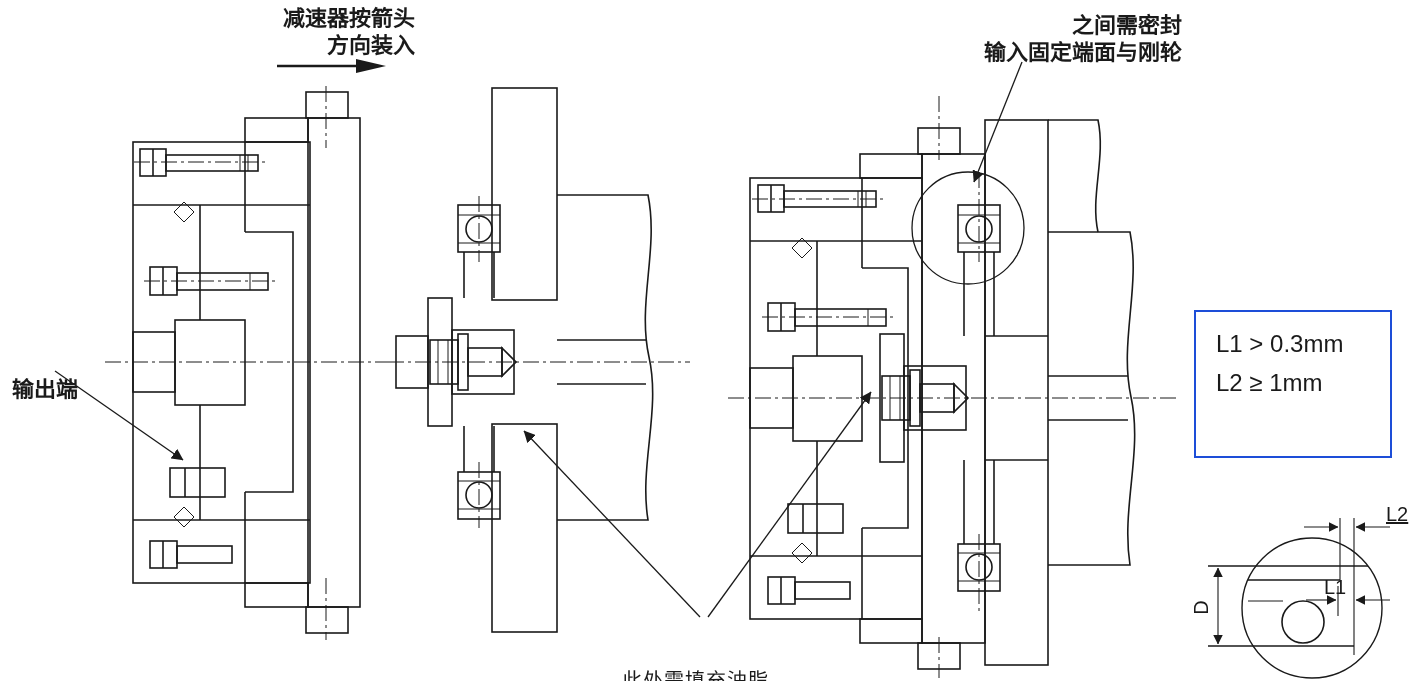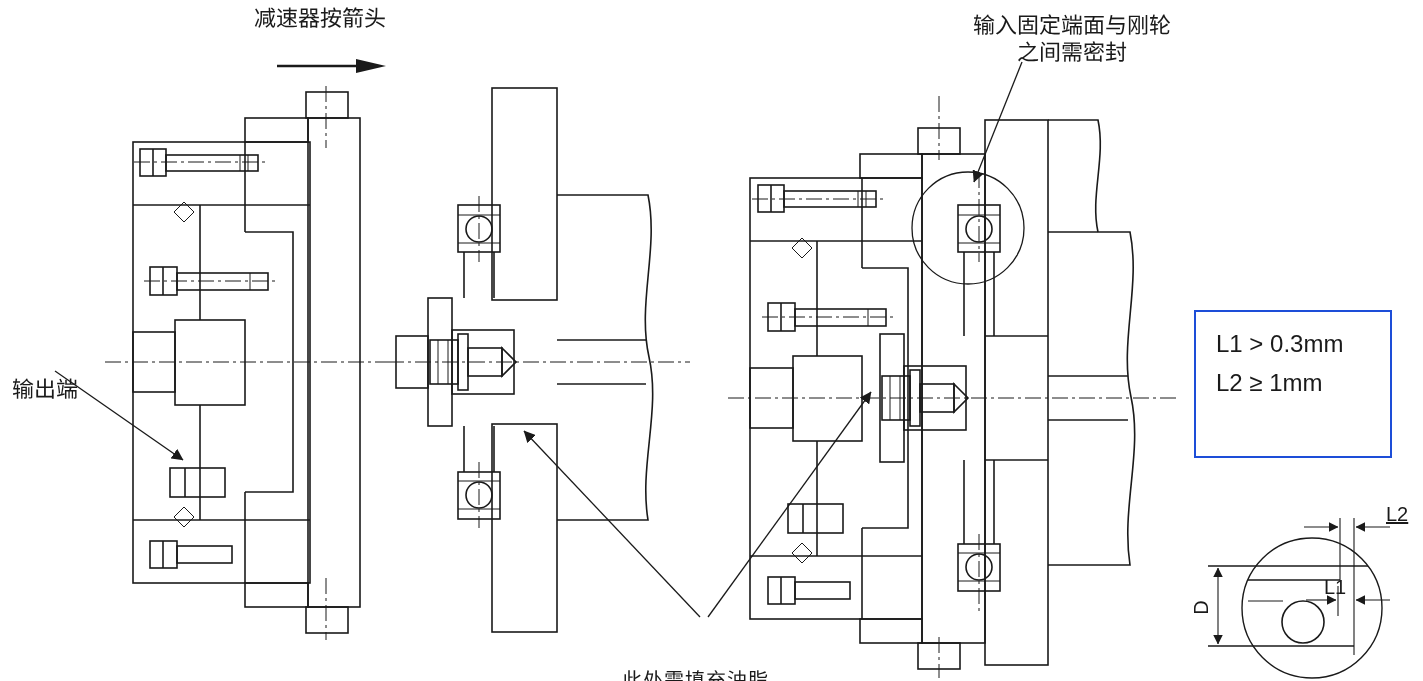--- a/index.html
+++ b/index.html
@@ -6,21 +6,21 @@
   .canvas{
     position:relative;
     width:1423px;height:681px;
     background:#ffffff;
     font-family:"Liberation Sans","DejaVu Sans",sans-serif;
     color:#1a1a1a;
     overflow:hidden;
   }
   svg{position:absolute;left:0;top:0;}
   .label{position:absolute;color:#1a1a1a;white-space:nowrap;}
-  .note{font-size:22px;line-height:27px;text-align:center;}
+  .note{font-size:22px;line-height:27px;text-align:right;font-weight:bold;}
   .grease{font-size:20px;font-family:Liberation Sans, sans-serif;letter-spacing:1px;margin-top:44px;}
   .spec-box{
     position:absolute;left:1194px;top:310px;width:198px;height:148px;
     border:2px solid #1d4ed8;box-sizing:border-box;
     padding:12px 0 0 20px;
   }
   .spec-box .spec-line{font-size:24px;line-height:39px;}
   .dim{font-size:20px;}
   .dim-d{transform:rotate(-90deg);transform-origin:center;}
 </style>
@@ -221,25 +221,26 @@
         <line x1="1304" y1="527" x2="1338" y2="527" marker-end="url(#arr)"></line>
         <line x1="1390" y1="600" x2="1356" y2="600" marker-end="url(#arr)"></line>
         <line x1="1306" y1="600" x2="1336" y2="600" marker-end="url(#arr)"></line>
         <line x1="1218" y1="568" x2="1218" y2="644" marker-start="url(#arr)" marker-end="url(#arr)"></line>
       </g>
     </g>
   </svg>
 
   <div class="label note" style="left:225px;top:5px;width:190px;">
     <div>减速器按箭头</div>
+    <div>方向装入</div>
   </div>
 
   <div class="label note" style="left:962px;top:12px;width:220px;">
+    <div>之间需密封</div>
     <div>输入固定端面与刚轮</div>
-    <div>之间需密封</div>
   </div>
 
   <div class="label note" style="left:12px;top:340px;margin-top:36px;">输出端</div>
 
   <div class="label grease" style="left:622px;top:620px;">此处需填充油脂</div>
 
   <div class="spec-box">
     <div class="spec-line">L1 &gt; 0.3mm</div>
     <div class="spec-line">L2 ≥ 1mm</div>
   </div>

